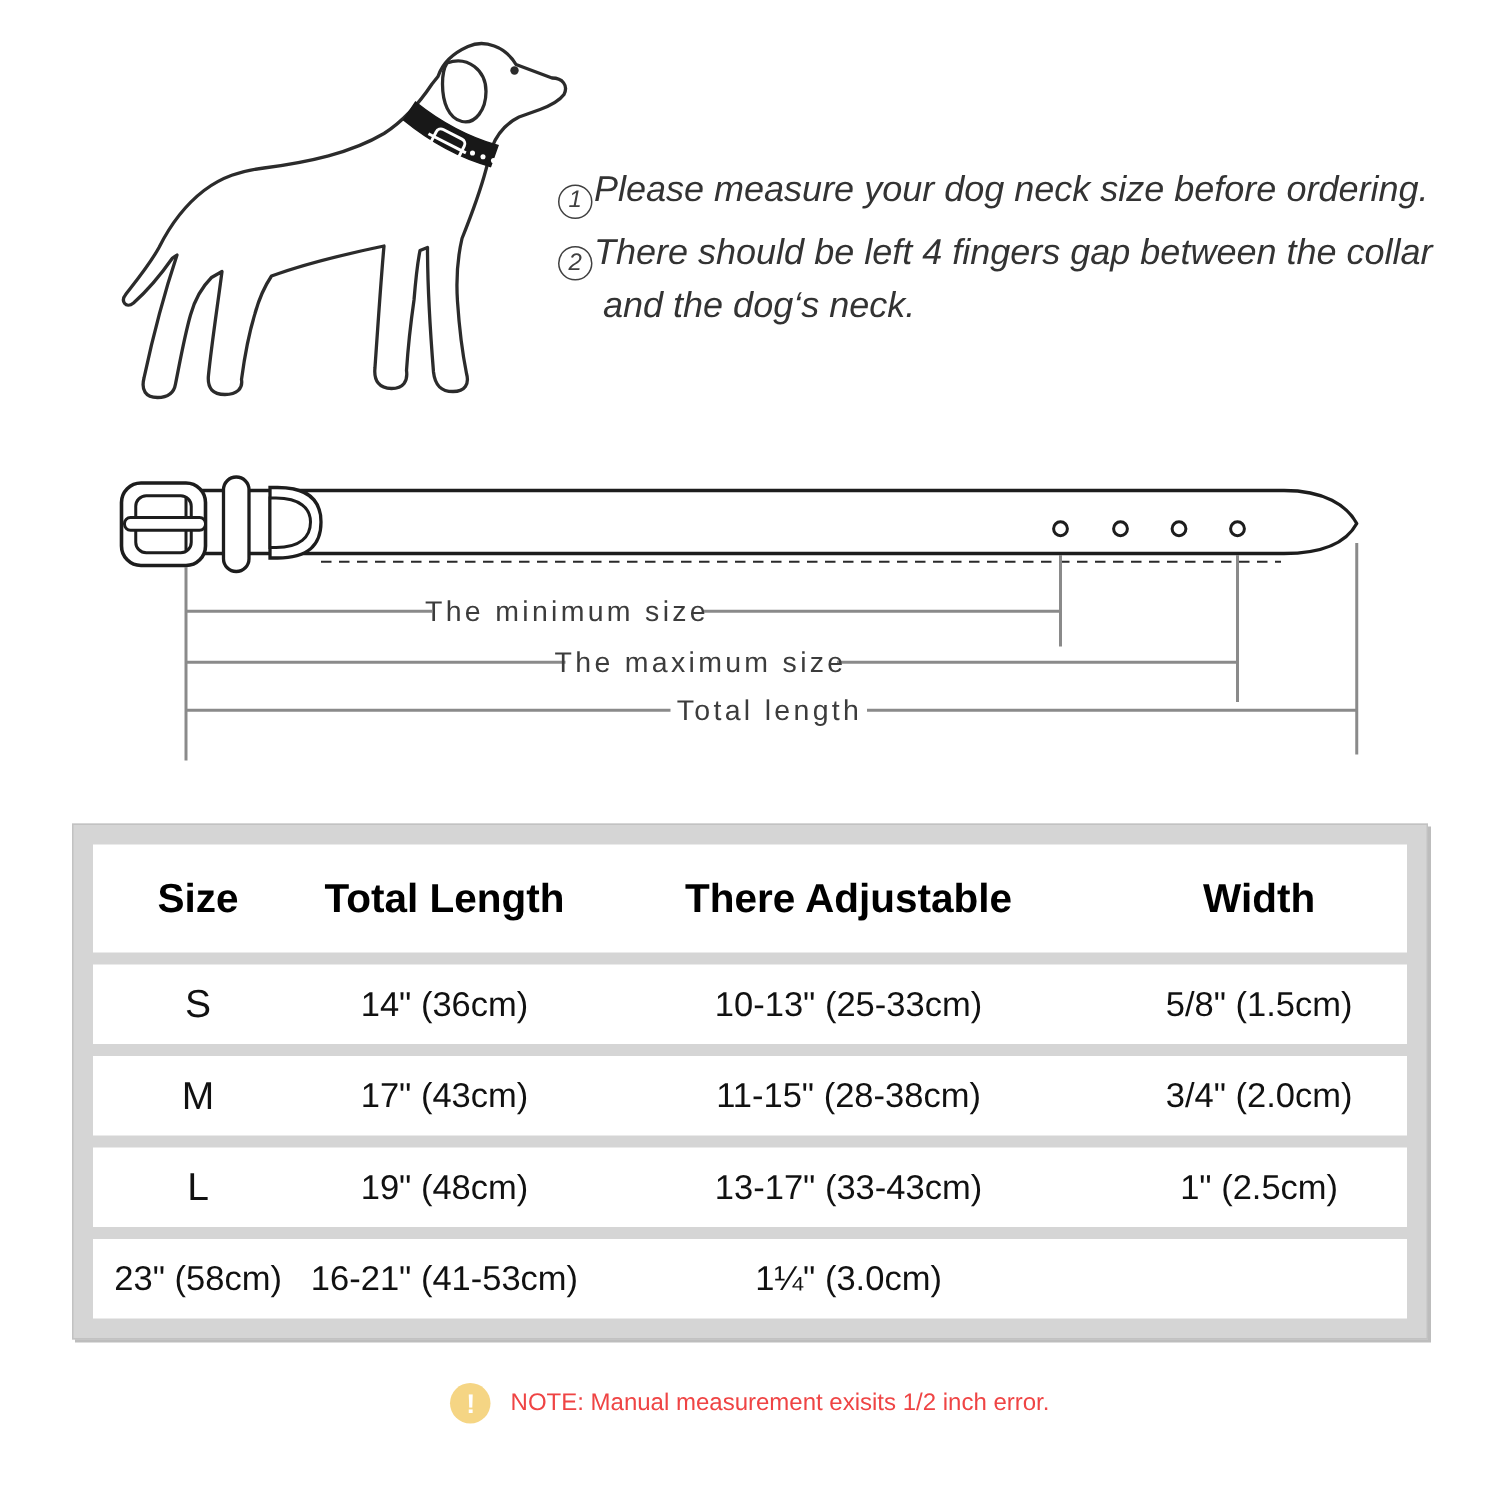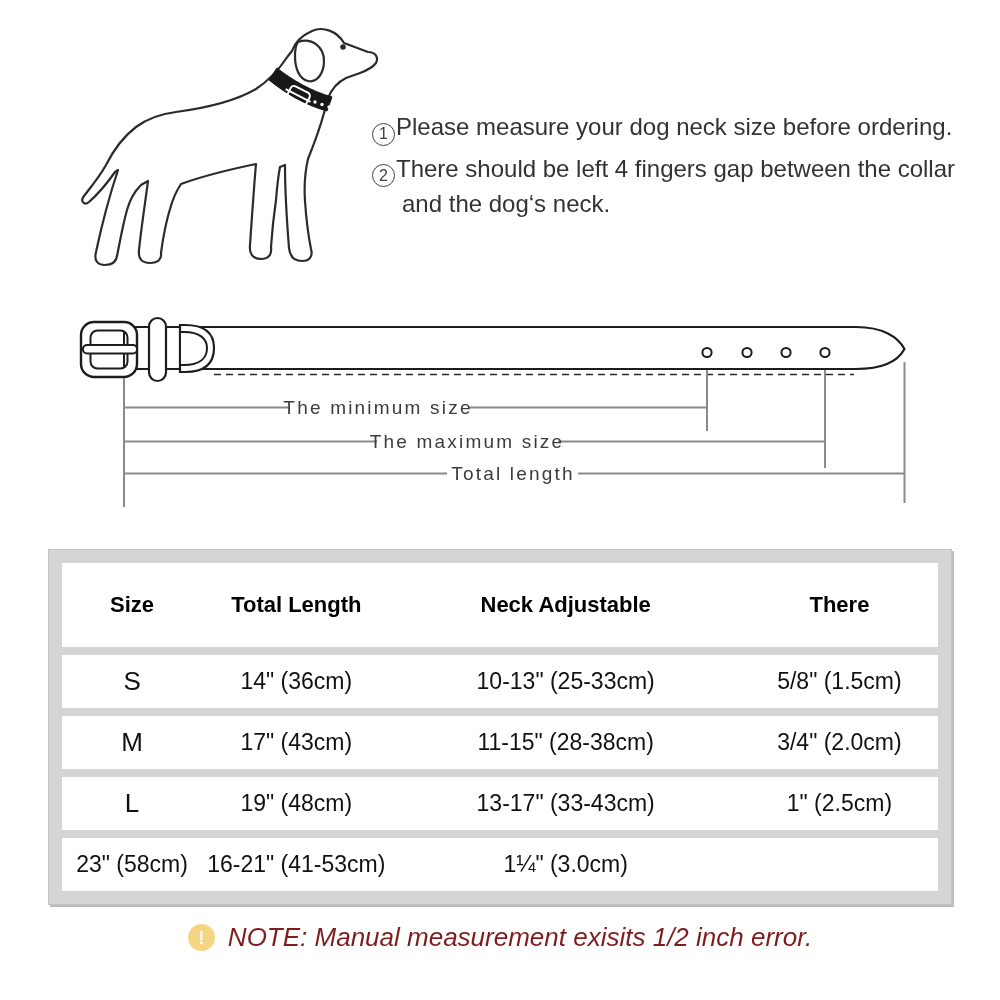--- a/index.html
+++ b/index.html
@@ -2,51 +2,51 @@
 <html><head>
 <meta charset="utf-8">
 <style>
   html,body{margin:0;padding:0;background:#fff;}
   .canvas{
     position:relative;width:1000px;height:1000px;background:#ffffff;
     font-family:"Liberation Sans",sans-serif;color:#1c1c1c;overflow:hidden;
   }
   
   .instructions{position:absolute;left:372px;top:110px;width:612px;font-size:24px;line-height:34px;color:#333;}
-  .inst-item{padding-left:30px;text-indent:-30px;margin-bottom:6px;}
+  .inst-item{padding-left:30px;text-indent:-30px;margin-bottom:6px;font-style:italic;}
   .inst-item.oneline{white-space:nowrap;}
   .num-circle{
     display:inline-flex;justify-content:center;align-items:center;
     width:23px;height:23px;border:1.7px solid #404040;border-radius:50%;
     font-size:16px;line-height:1;color:#404040;text-indent:0;
     margin-right:1px;vertical-align:-4px;box-sizing:border-box;
   }
   
   .size-table{
     position:absolute;left:48px;top:549px;width:904px;box-sizing:border-box;
     background:#d5d5d5;border:1px solid #c2c2c2;padding:13px;
     display:flex;flex-direction:column;gap:8px;
     box-shadow:2px 2px 0 #bdbdbd;
   }
   .t-row{
     background:#ffffff;display:grid;
     grid-template-columns:16% 21.5% 40% 22.5%;
     align-items:center;text-align:center;height:53px;
   }
-  .t-row.header{height:84px;font-weight:bold;font-size:22px;color:#000;}
+  .t-row.header{height:72px;font-weight:bold;font-size:27px;color:#000;}
   .t-row .cell{font-size:23px;color:#111;}
   .t-row .size-cell{font-size:26px;}
   
   .note{position:absolute;left:0;top:922px;width:100%;display:flex;justify-content:center;align-items:center;gap:13px;}
   .note-icon{
     width:27px;height:27px;border-radius:50%;background:#f5d584;flex:0 0 auto;
     display:flex;justify-content:center;align-items:center;
     color:#ffffff;font-weight:bold;font-size:18px;line-height:1;
   }
-  .note-text{font-size:26px;color:#7f1d1d;font-style:italic;}
+  .note-text{font-size:16px;color:#ef4444;}
   svg text{font-family:"Liberation Sans",sans-serif;}
   .measure-label{font-size:19px;letter-spacing:2.2px;fill:#3c3c3c;}
 </style>
 </head>
 <body>
 
 <div class="canvas">
 
   <svg style="position:absolute;left:60px;top:10px;" width="340" height="290" viewBox="0 0 340 290">
     <g fill="#ffffff" stroke="#2b2b2b" stroke-width="2.2" stroke-linejoin="round" stroke-linecap="round">
@@ -141,22 +141,22 @@
     </g>
     <text class="measure-label" x="378" y="414" text-anchor="middle">The minimum size</text>
     <text class="measure-label" x="467" y="448" text-anchor="middle">The maximum size</text>
     <text class="measure-label" x="513" y="480" text-anchor="middle">Total length</text>
   </svg>
 
   <div class="size-table">
     <div class="t-row header">
       <div class="hcell">Size</div>
       <div class="hcell">Total Length</div>
-      <div class="hcell">Neck Adjustable</div>
-      <div class="hcell">There</div>
+      <div class="hcell">There Adjustable</div>
+      <div class="hcell">Width</div>
     </div>
     <div class="t-row">
       <div class="cell size-cell">S</div>
       <div class="cell">14" (36cm)</div>
       <div class="cell">10-13" (25-33cm)</div>
       <div class="cell">5/8" (1.5cm)</div>
     </div>
     <div class="t-row">
       <div class="cell size-cell">M</div>
       <div class="cell">17" (43cm)</div>

